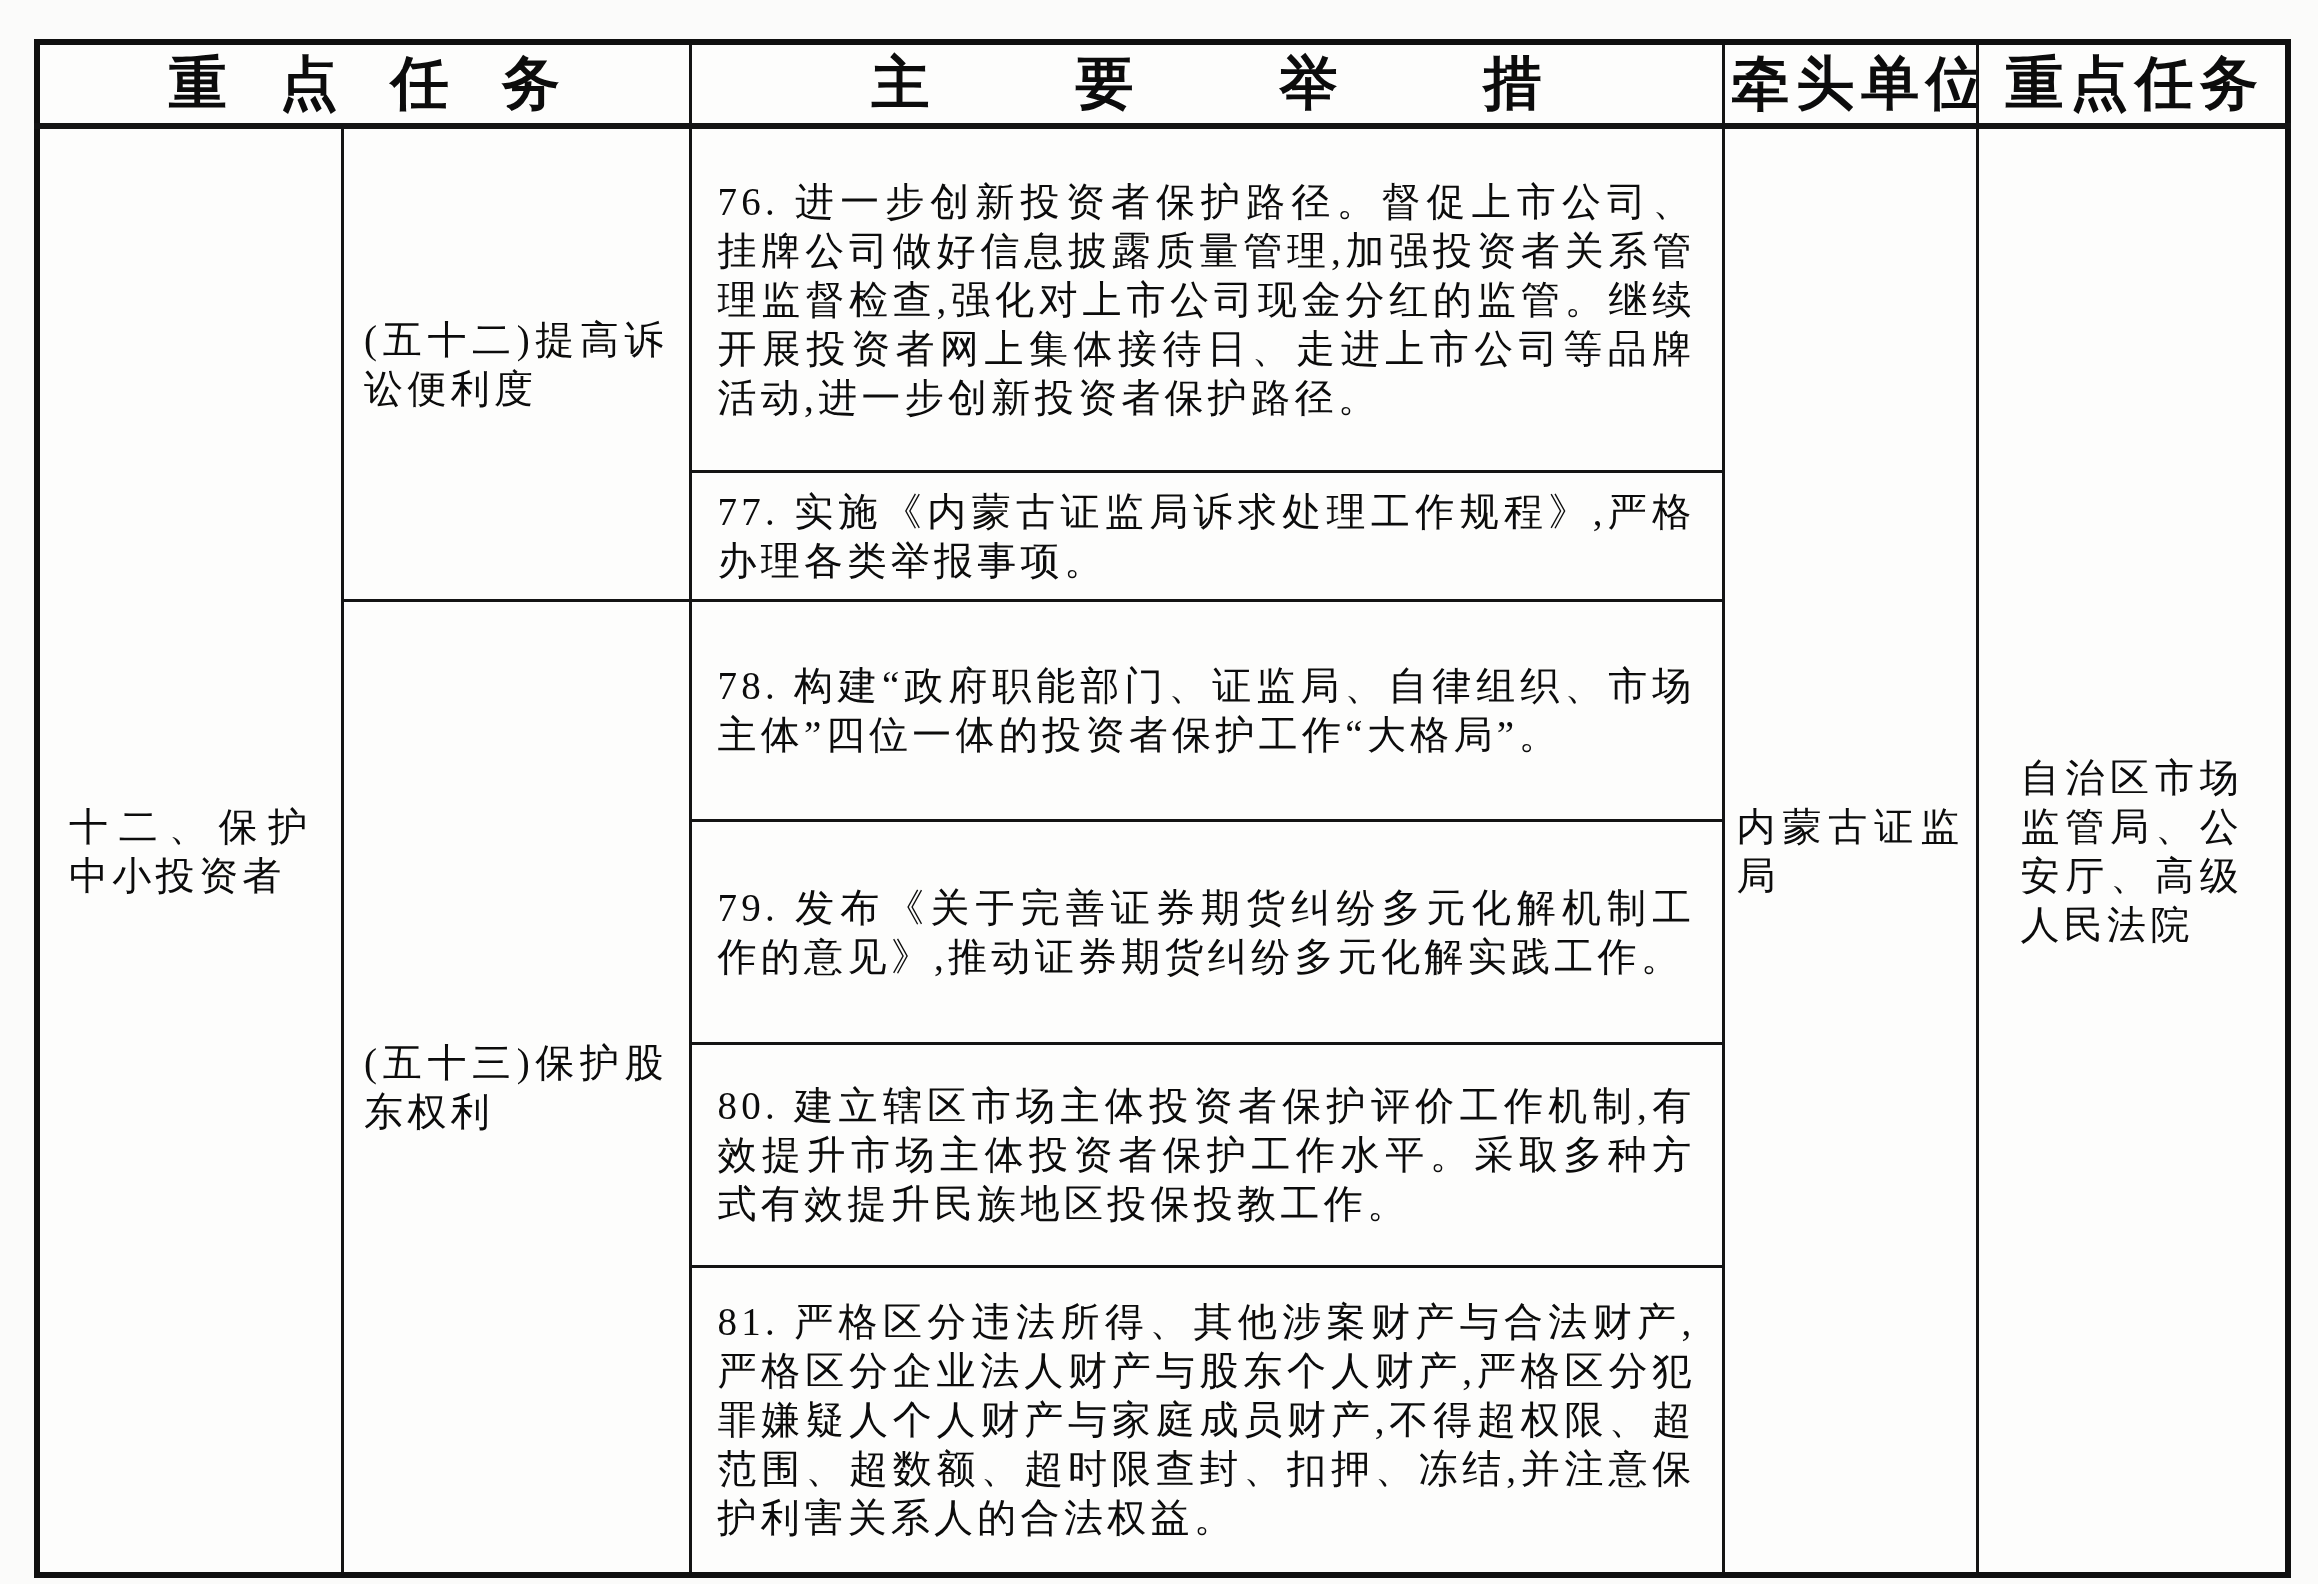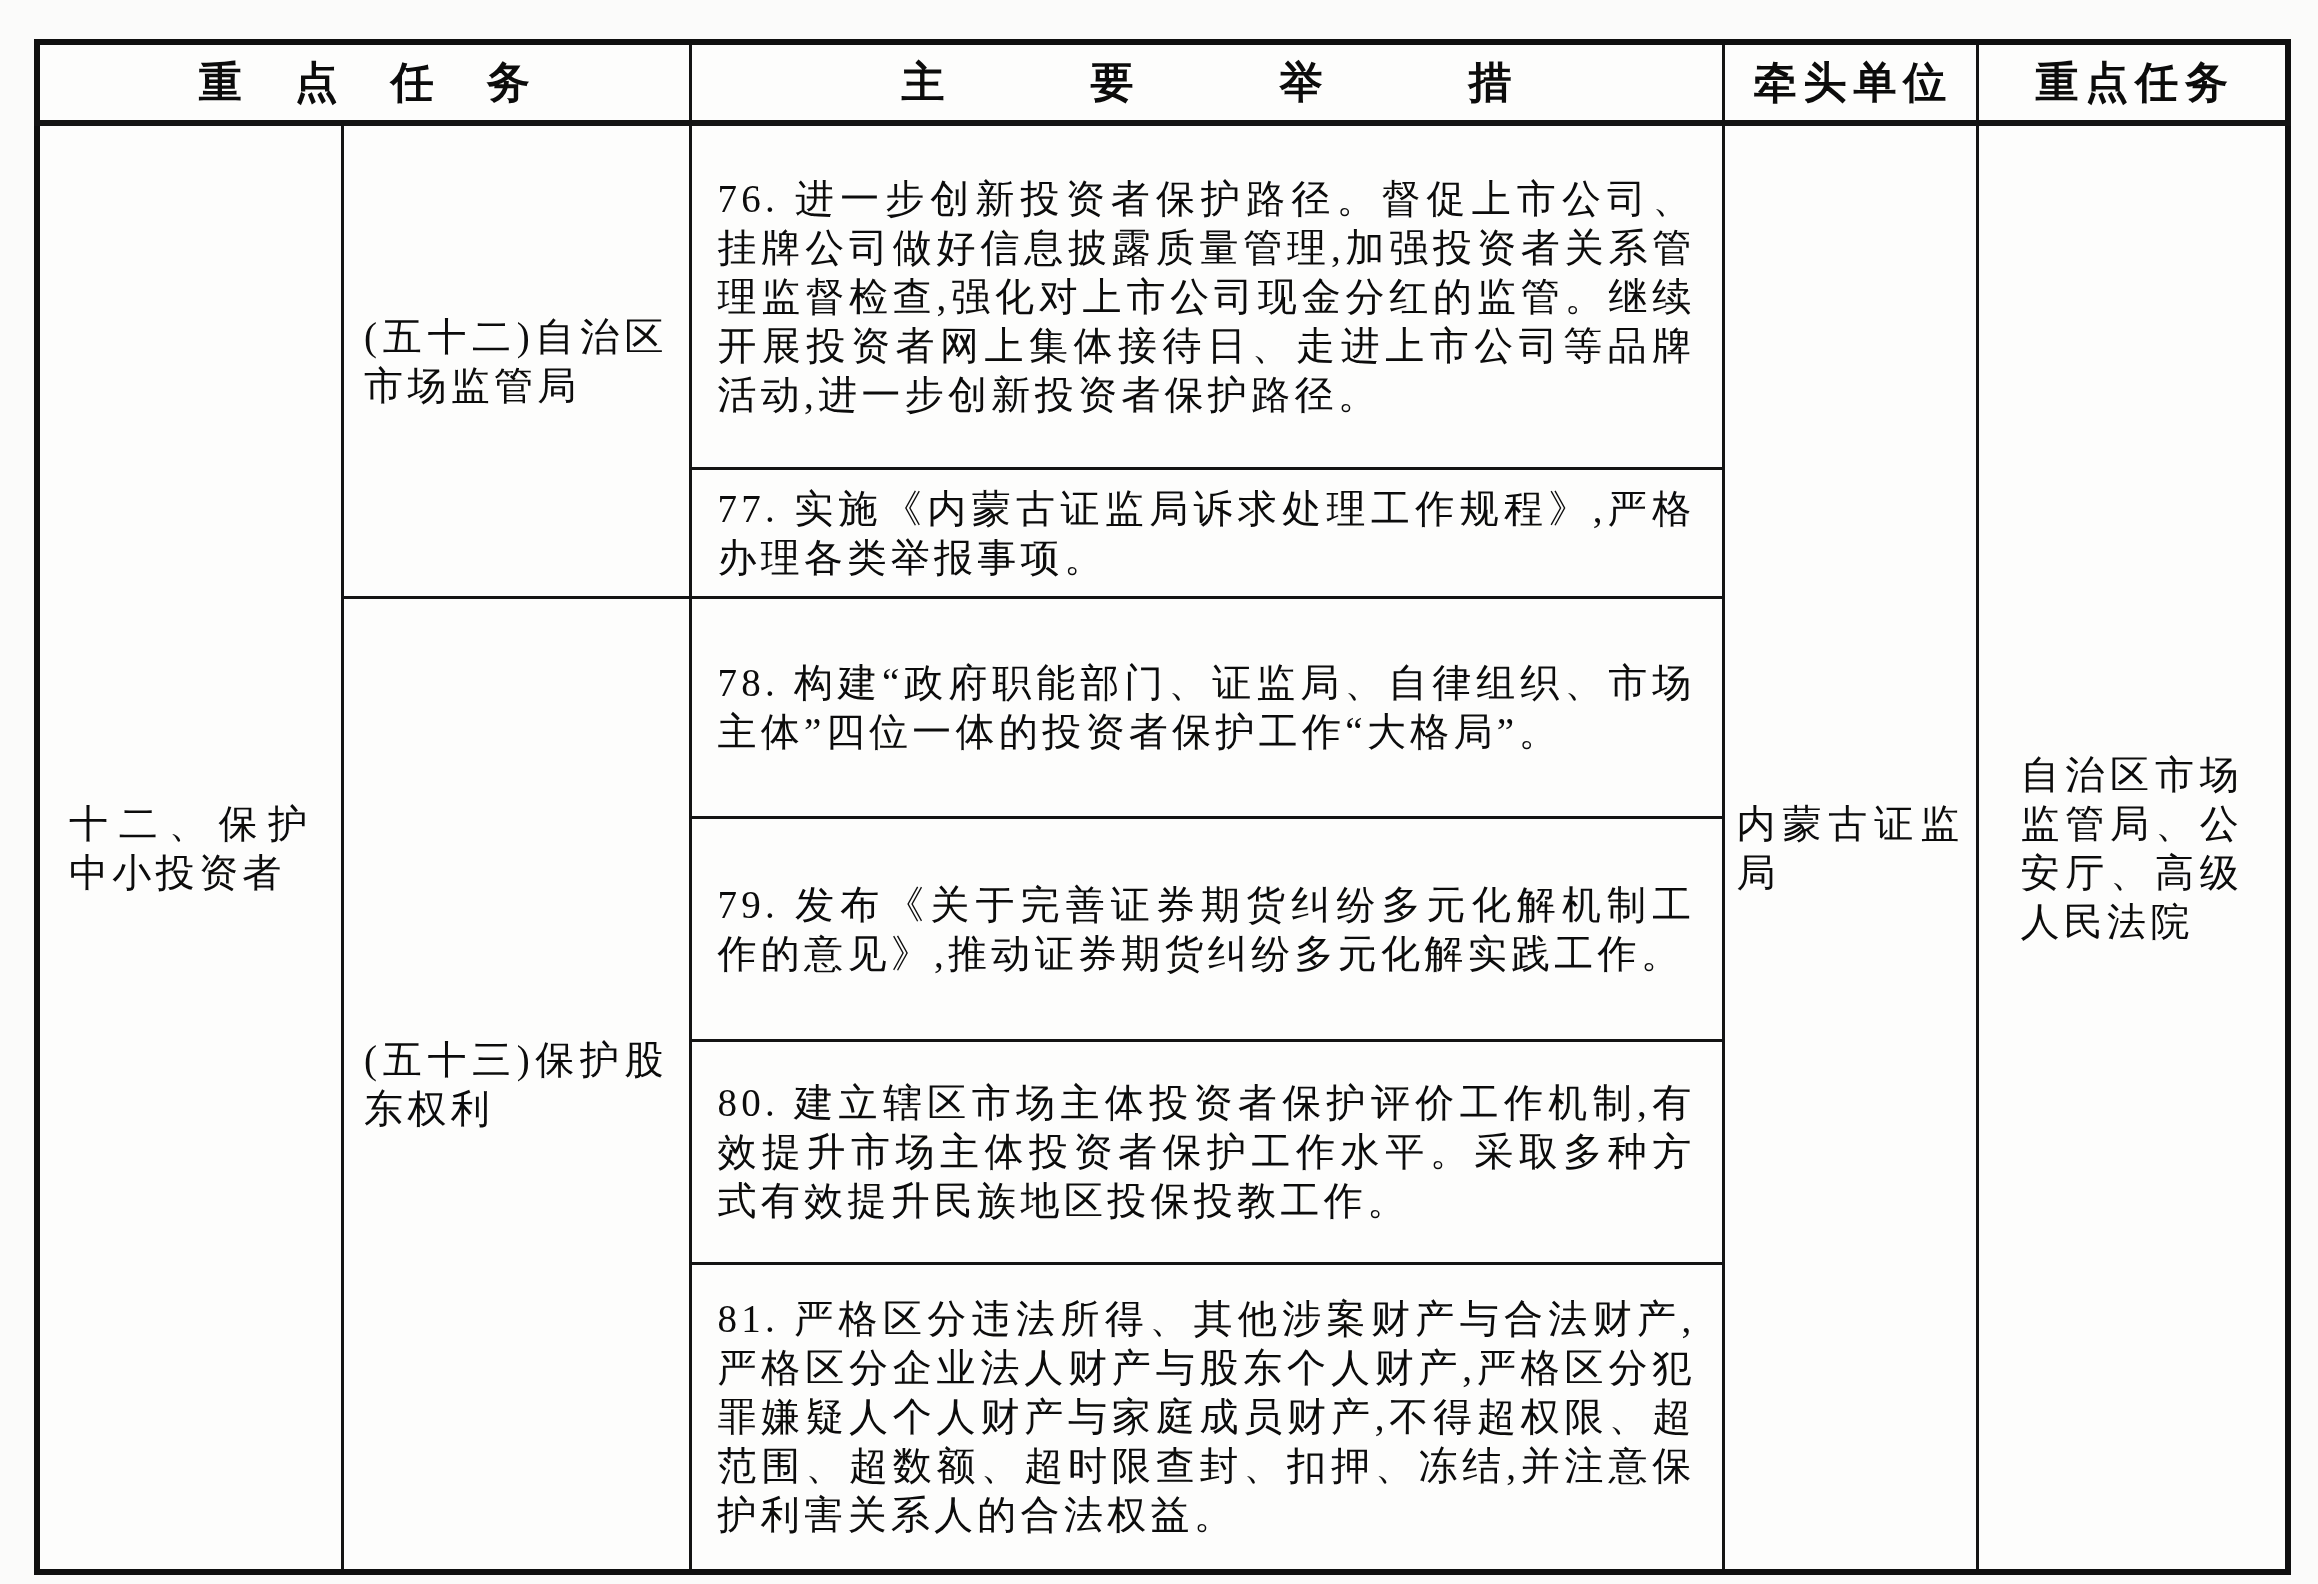--- a/index.html
+++ b/index.html
@@ -30,21 +30,21 @@
     border: 3.4px solid #141414;
     vertical-align: middle;
     overflow: hidden;
   }
   
   .header-row th {
     height: 75px;
     border-bottom-width: 6.9px;
     font-family: "Liberation Sans", "DejaVu Sans", sans-serif;
     font-weight: bold;
-    font-size: 43px;
+    font-size: 58px;
     padding: 0;
     white-space: nowrap;
   }
   .h-keytasks  { letter-spacing: 53px; text-indent: 53px; }
   .h-measures  { letter-spacing: 146px; text-indent: 146px; }
   .h-unit      { letter-spacing: 6.9px;  text-indent: 6.9px; }
 
   
   .cell-text {
     font-size: 39px;
@@ -80,21 +80,21 @@
   <tbody>
     <tr class="header-row">
       <th colspan="2" class="h-keytasks">重点任务</th>
       <th class="h-measures">主要举措</th>
       <th class="h-unit">牵头单位</th>
       <th class="h-unit">重点任务</th>
     </tr>
 
     <tr class="r76">
       <td rowspan="6" class="c1 cell-text">十二、保护中小投资者</td>
-      <td rowspan="2" class="c2 cell-text">(五十二)自治区市场监管局</td>
+      <td rowspan="2" class="c2 cell-text">(五十二)提高诉讼便利度</td>
       <td class="c3 cell-text">76. 进一步创新投资者保护路径。督促上市公司、挂牌公司做好信息披露质量管理,加强投资者关系管理监督检查,强化对上市公司现金分红的监管。继续开展投资者网上集体接待日、走进上市公司等品牌活动,进一步创新投资者保护路径。</td>
       <td rowspan="6" class="c4 cell-text">内蒙古证监局</td>
       <td rowspan="6" class="c5 cell-text">自治区市场监管局、公安厅、高级人民法院</td>
     </tr>
 
     <tr class="r77">
       <td class="c3 cell-text">77. 实施《内蒙古证监局诉求处理工作规程》,严格办理各类举报事项。</td>
     </tr>
 
     <tr class="r78">

